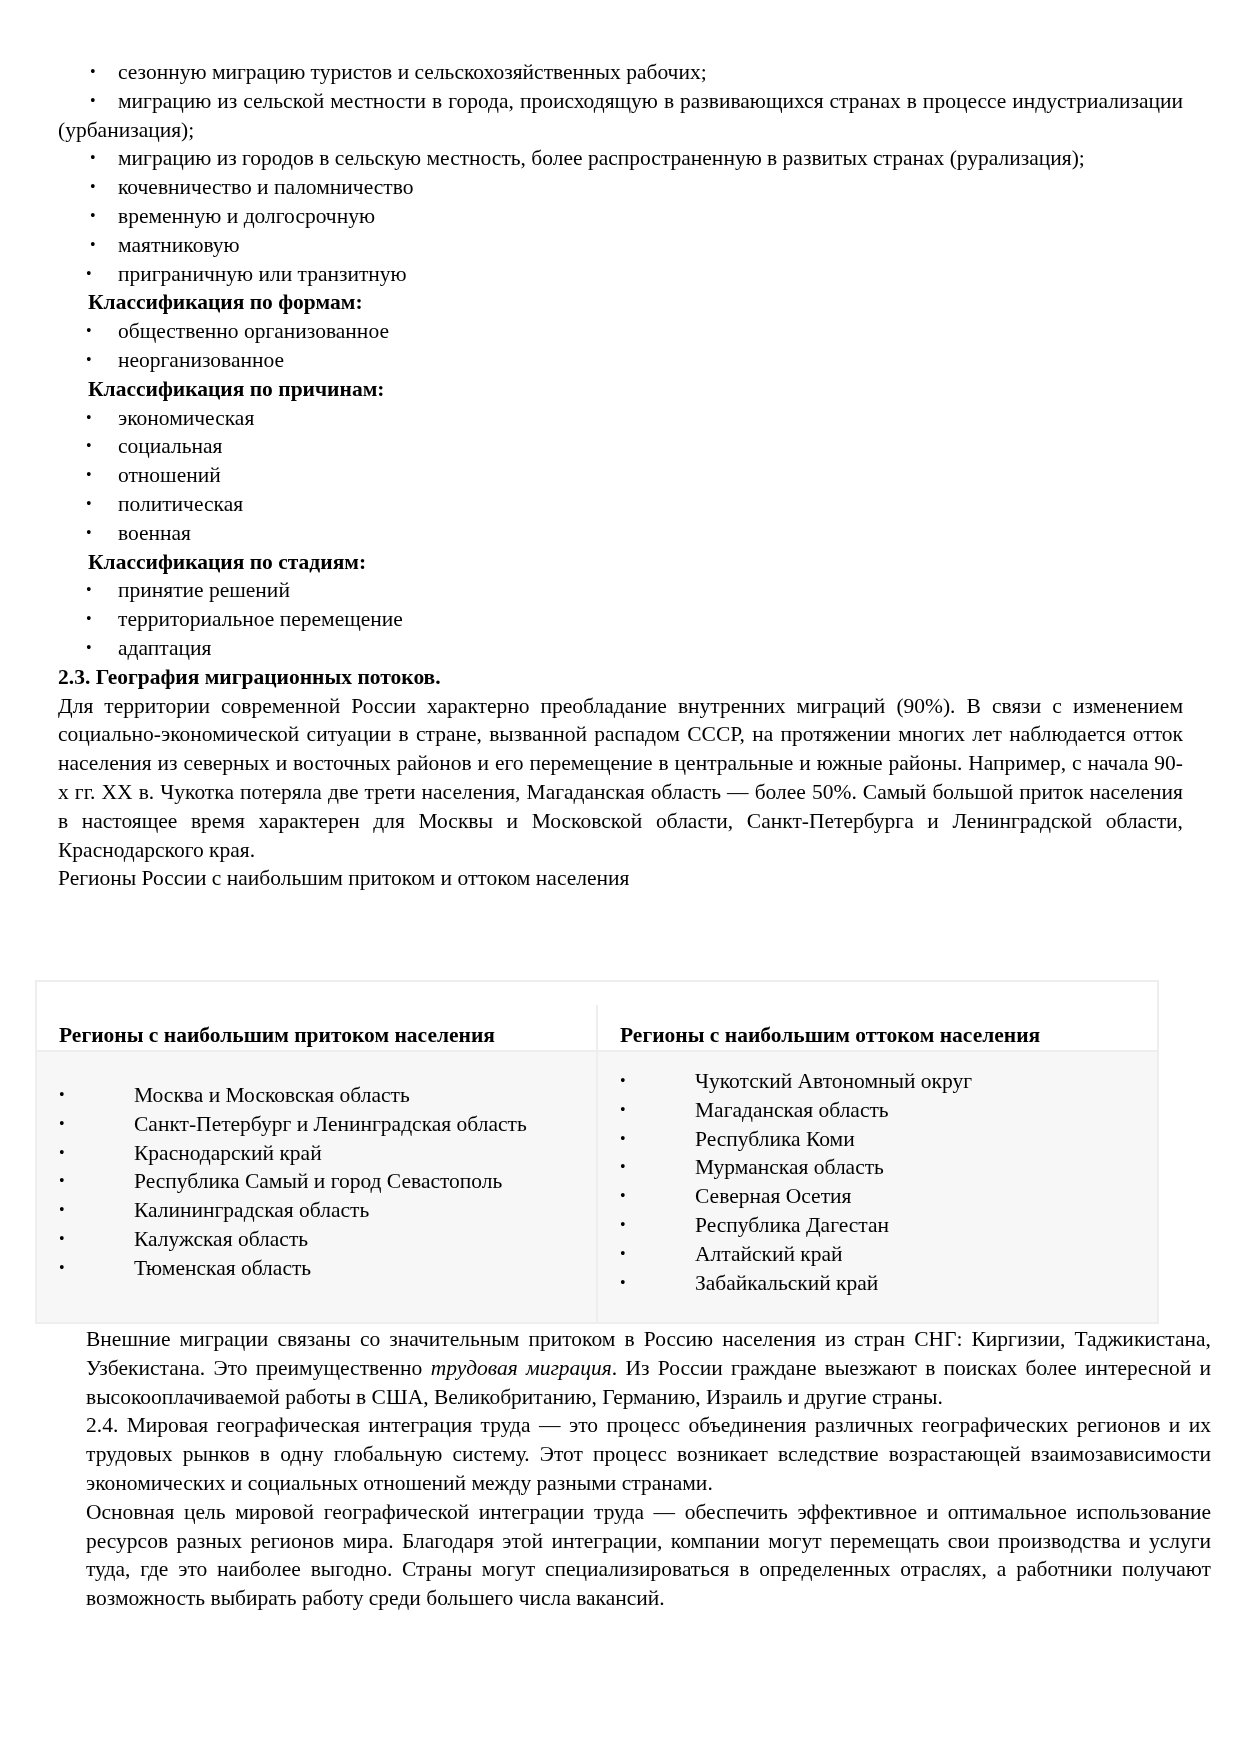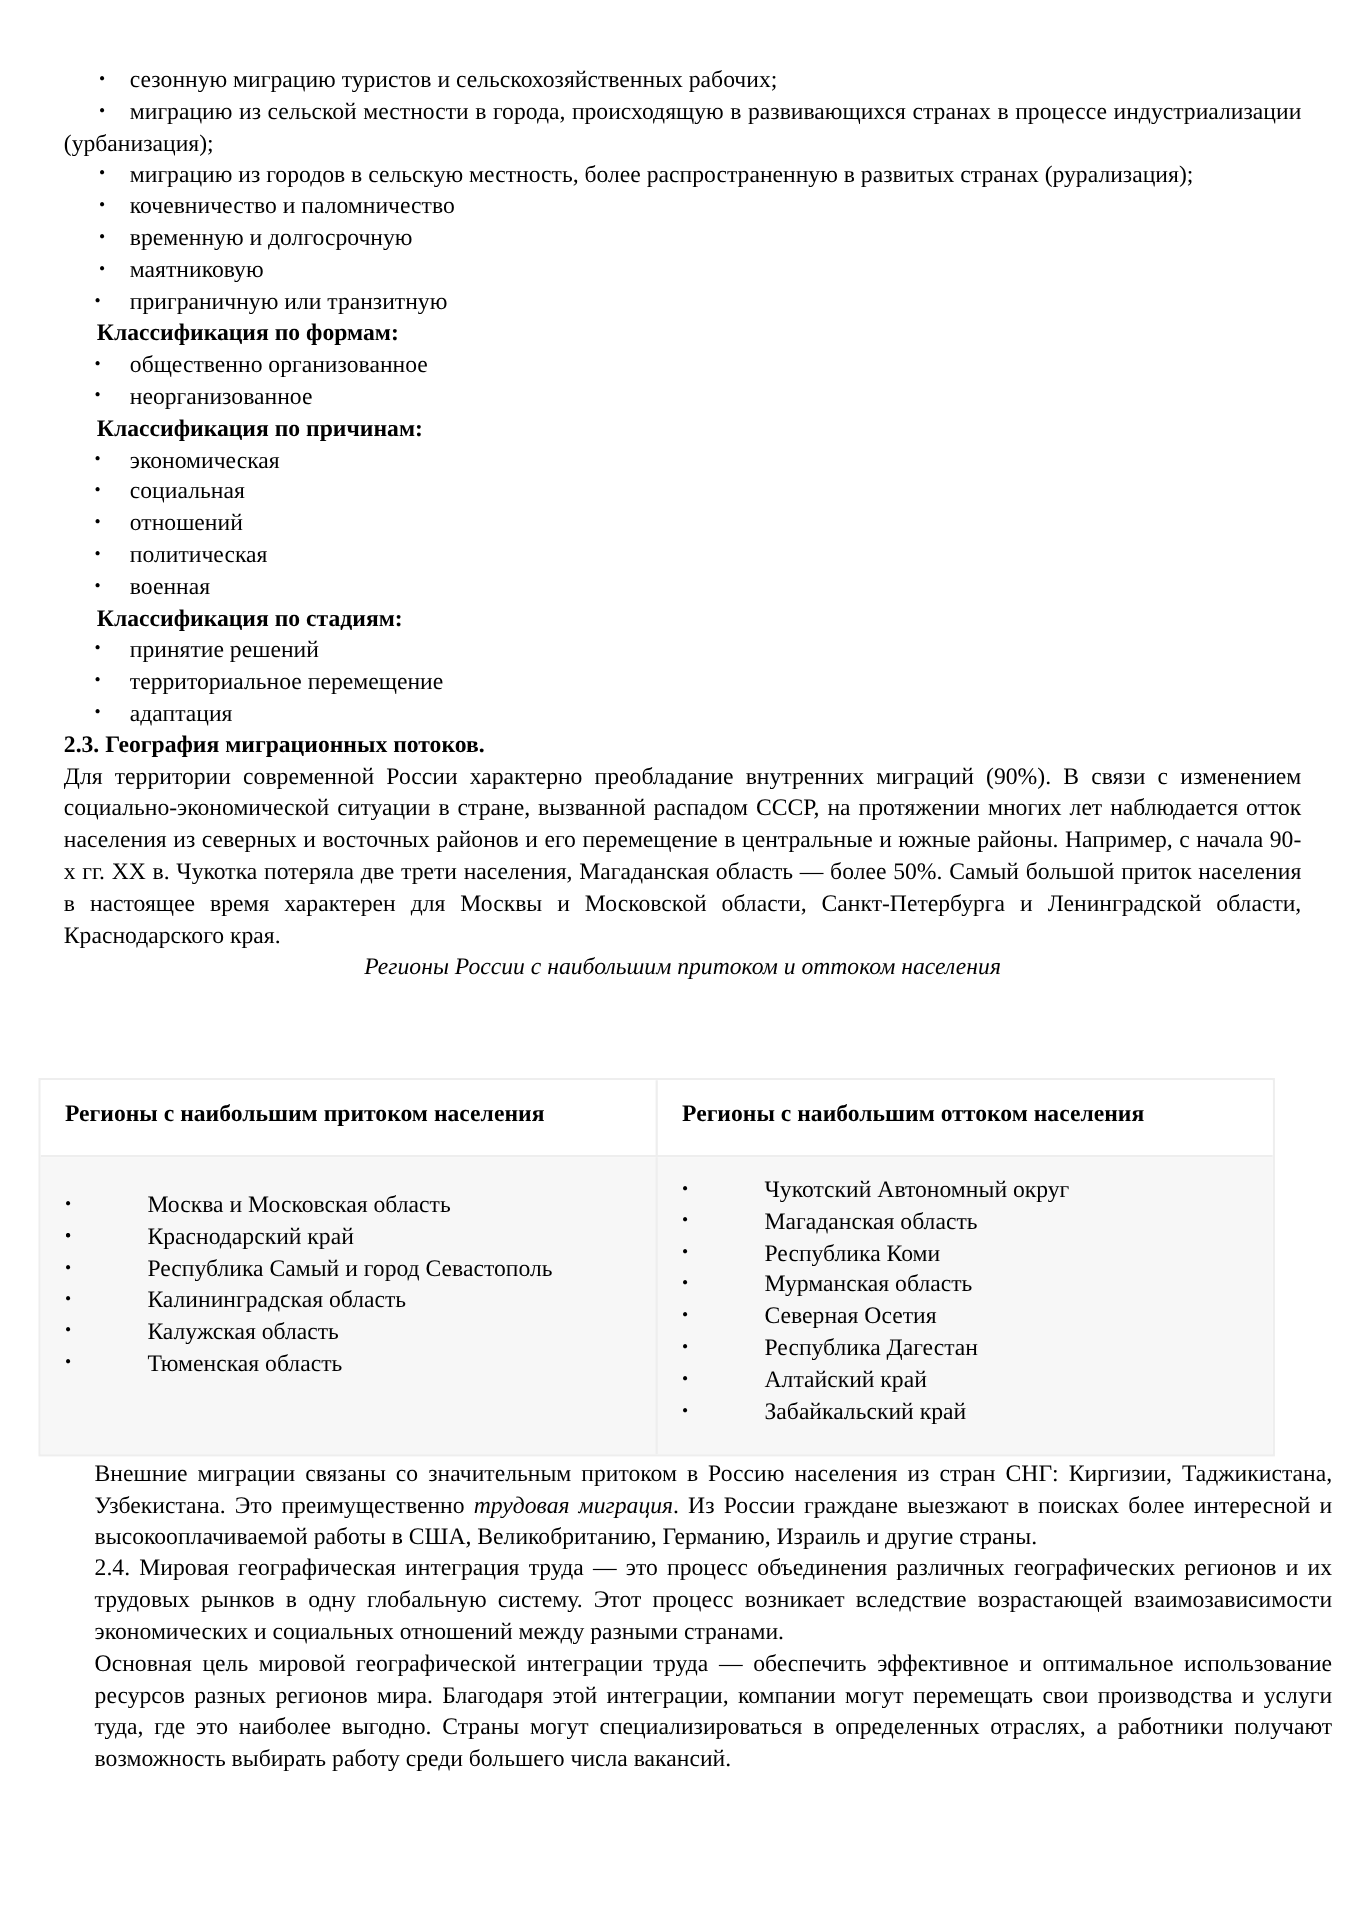--- a/index.html
+++ b/index.html
@@ -12,27 +12,27 @@
   .bl { position: relative; padding-left: 60px; margin: 0; }
   .bl .dot { position: absolute; left: 32px; top: 0; font-size: 16px; }
   .bl2 { position: relative; padding-left: 60px; margin: 0; }
   .bl2 .dot { position: absolute; left: 28px; top: 0; font-size: 16px; }
   .just { text-align: justify; text-align-last: left; margin: 0; }
   .hang { margin: 0; text-align: justify; text-align-last: left; position: relative; }
   .hang .dot { position: absolute; left: 32px; font-size: 16px; }
   .cls { padding-left: 30px; margin: 0; font-weight: bold; }
   .p { margin: 0; }
   .b { font-weight: bold; }
-  .caption { font-style: italic; margin: 0; text-align: center; }
+  .caption { margin: 0; }
   .tbl {
     position: absolute; left: 35px; top: 980px; width: 1120px;
     border: 2px solid #eeeeee; border-collapse: collapse;
     font-family: "Liberation Serif", serif;
   }
-  .tbl .hrow { display: flex; height: 68px; border-bottom: 2px solid #eeeeee; background: #fff; }
+  .tbl .hrow { display: flex; height: 68px; border-bottom: 2px solid #eeeeee; background: #fff; align-items: flex-end; }
   .tbl .hcell { flex: 1; padding: 16px 22px 0 22px; font-weight: bold; font-size: 21.5px; }
   .tbl .hcell + .hcell { border-left: 2px solid #eeeeee; }
   .tbl .brow { display: flex; height: 270px; background: #f7f7f7; }
   .tbl .bcell { flex: 1; position: relative; }
   .tbl .bcell + .bcell { border-left: 2px solid #eeeeee; }
   .tbl ul { list-style: none; margin: 0; padding: 0; position: absolute; }
   .tbl li { position: relative; padding-left: 97px; line-height: 28.8px; }
   .tbl li .dot { position: absolute; left: 22px; font-size: 16px; }
   .left-list { top: 29px; left: 0; }
   .right-list { top: 15px; left: 0; }
@@ -81,21 +81,21 @@
 
 <div class="tbl">
   <div class="hrow">
     <div class="hcell">Регионы с наибольшим притоком населения</div>
     <div class="hcell">Регионы с наибольшим оттоком населения</div>
   </div>
   <div class="brow">
     <div class="bcell">
       <ul class="left-list">
         <li><span class="dot">•</span><span>Москва и Московская область</span></li>
-        <li><span class="dot">•</span></li>
+        <li><span class="dot">•</span><span>Санкт-Петербург и Ленинградская область</span></li>
         <li><span class="dot">•</span><span>Краснодарский край</span></li>
         <li><span class="dot">•</span><span>Республика Самый и город Севастополь</span></li>
         <li><span class="dot">•</span><span>Калининградская область</span></li>
         <li><span class="dot">•</span><span>Калужская область</span></li>
         <li><span class="dot">•</span><span>Тюменская область</span></li>
       </ul>
     </div>
     <div class="bcell">
       <ul class="right-list">
         <li><span class="dot">•</span><span>Чукотский Автономный округ</span></li>

